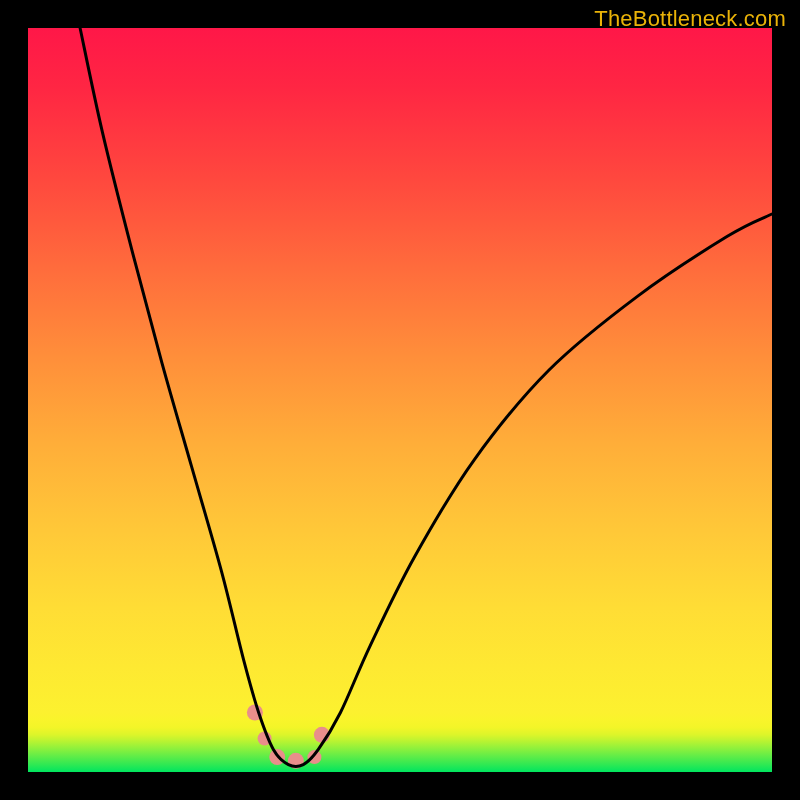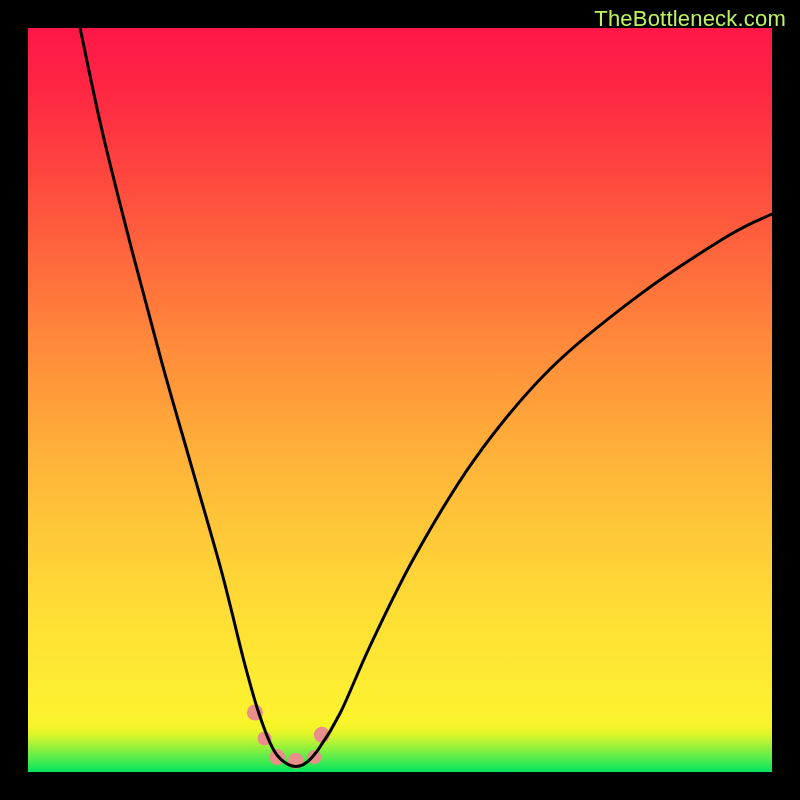--- a/index.html
+++ b/index.html
@@ -16,21 +16,21 @@
     width: 800px;
     height: 800px;
   }
   svg {
     display: block;
   }
   .watermark {
     position: absolute;
     top: 6px;
     right: 14px;
-    color: #bef264;
+    color: #eab308;
     font-size: 22px;
     font-weight: 500;
     letter-spacing: 0.2px;
     user-select: none;
     -webkit-user-select: none;
   }
 </style>
 </head>
 <body>
 

